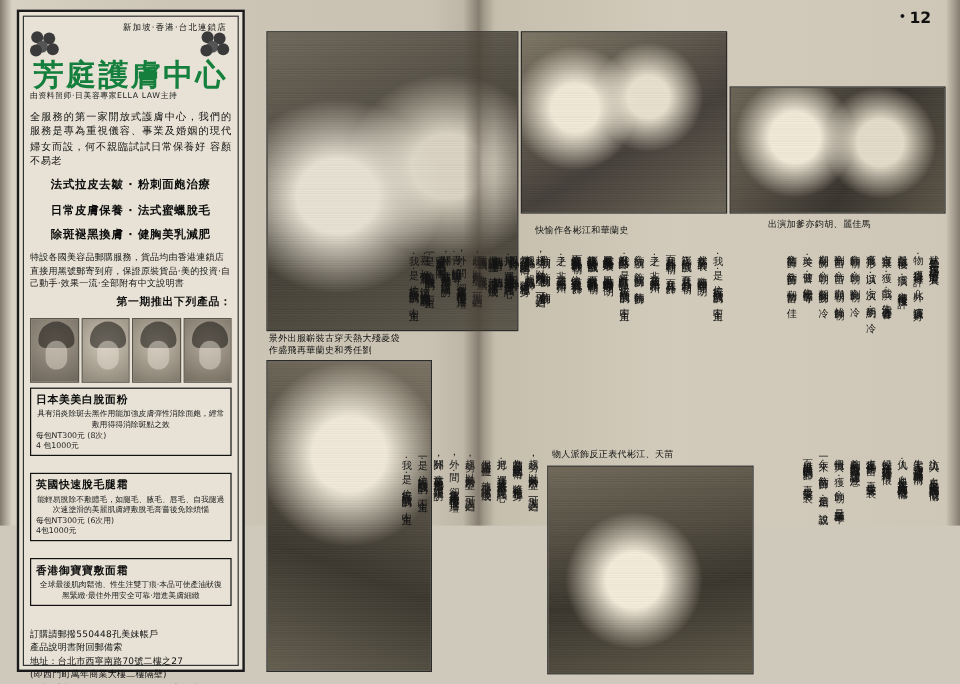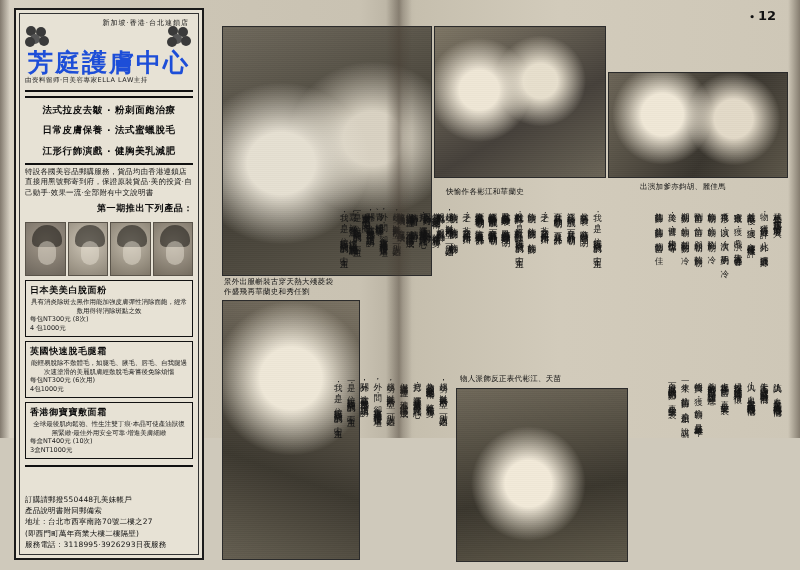--- a/index.html
+++ b/index.html
@@ -41,37 +41,37 @@
   .ad-logo-row{display:flex;align-items:center;justify-content:space-between;margin-top:-2px;}
   .flower{width:26px;height:22px;position:relative;}
   .flower span{position:absolute;width:10px;height:10px;border-radius:50%;background:#3a3a3a;}
   .flower span:nth-child(1){left:1px;top:0;}
   .flower span:nth-child(2){left:11px;top:1px;}
   .flower span:nth-child(3){left:5px;top:8px;background:#555;}
   .flower span:nth-child(4){left:14px;top:10px;}
   .flower span:nth-child(5){left:0px;top:11px;}
   .ad-title{
     font-family:"DejaVu Sans", sans-serif;
-    font-size:25px;font-weight:bold;color:#1d4ed8;letter-spacing:2px;
+    font-size:25px;font-weight:bold;color:#15803d;letter-spacing:2px;
     text-align:center;margin:2px 0 1px;line-height:1;
   }
   .ad-sub{font-size:6.5px;color:#222;letter-spacing:.5px;margin-bottom:3px;}
   .rule{height:2px;background:#111;margin:2px 0;}
   .ad-para{font-size:8.5px;line-height:1.45;color:#111;text-align:justify;letter-spacing:.4px;}
   .ad-hl{font-size:9.5px;font-weight:bold;color:#0d0d0d;text-align:center;line-height:1.5;letter-spacing:.6px;margin:3px 0;}
   .ad-small{font-size:7.5px;line-height:1.4;color:#161616;letter-spacing:.2px;}
   .faces{display:flex;justify-content:space-between;margin:4px 0;gap:2px;}
   .face{width:42px;height:52px;background:#b9b2a4;border:1px solid #5a544a;position:relative;overflow:hidden;}
   .face.f1{background:radial-gradient(circle at 50% 35%,#9e9588,#6f6а60);background:radial-gradient(circle at 50% 35%,#a49a8c,#6d665c);}
   .face.f2{background:radial-gradient(circle at 50% 40%,#cfc7b8,#8d8577);}
   .face.f3{background:radial-gradient(circle at 50% 40%,#c4bcad,#7f7769);}
   .face.f4{background:radial-gradient(circle at 50% 40%,#b3aa9c,#746c5f);}
   .face .hair{position:absolute;left:6px;top:2px;width:30px;height:22px;border-radius:16px 16px 6px 6px;background:rgba(20,18,15,.55);}
   .face .chin{position:absolute;left:12px;top:18px;width:18px;height:24px;border-radius:9px;background:rgba(235,228,214,.45);}
-  .prod{border:1.5px solid #111;padding:3px 4px;margin-bottom:4px;}
+  .prod{border:1.5px solid #111;padding:3px 4px;margin-bottom:14px;}
   .prod-name{font-size:9px;font-weight:bold;color:#0d0d0d;letter-spacing:.6px;margin-bottom:1px;}
   .prod-desc{font-size:6.5px;line-height:1.35;color:#1c1c1c;text-align:center;}
   .prod-price{font-size:6.5px;color:#1c1c1c;line-height:1.35;}
   .ad-foot{font-size:7.5px;line-height:1.5;color:#111;margin-top:auto;letter-spacing:.2px;}
 
   
   .pageno{position:absolute;right:24px;top:8px;font-size:13px;font-weight:bold;color:#111;}
   .pageno .dot{font-size:9px;vertical-align:middle;margin-right:3px;}
 
   .photo{position:absolute;border:1px solid #2b2b2b;overflow:hidden;background:#8d8679;}
@@ -129,24 +129,25 @@
             <span></span>
             <span></span>
             <span></span>
             <span></span>
             <span></span>
           </div>
       </div>
       <div class="ad-title">芳庭護膚中心</div>
       <div class="ad-sub">由资料留师·日美容專家ELLA LAW主持</div>
       <div class="rule"></div>
+      <div class="ad-para">全服務的第一家開放式護膚中心，我們的服務是專為重視儀容、事業及婚姻的現代婦女而設，何不親臨試試日常保養好 容顏不易老</div>
       <div class="rule"></div>
       <div class="ad-hl">法式拉皮去皺 · 粉刺面皰治療</div>
       <div class="ad-hl">日常皮膚保養 · 法式蜜蠟脫毛</div>
-      <div class="ad-hl">江形行飾演戲 · 健胸美乳減肥</div>
+      <div class="ad-hl">除斑褪黑換膚 · 健胸美乳減肥</div>
       <div class="rule"></div>
       <div class="ad-small">特設各國美容品郵購服務，貨品均由香港連鎖店直接用黑號郵寄到府，保證原裝貨品·美的投資·自己動手·效果一流·全部附有中文說明書</div>
       <div class="ad-hl" style="text-align:right;font-size:9px;margin:4px 0 2px">第一期推出下列產品：</div>
 
       <div class="faces">
         <div class="face f1">
             <div class="hair"></div>
             <div class="chin"></div>
           </div>
         <div class="face f2">
@@ -171,22 +172,20 @@
       </div>
       <div class="prod">
         <div class="prod-name">英國快速脫毛腿霜</div>
         <div class="prod-desc">能輕易脫除不敷體毛，如腿毛、腋毛、唇毛、自我腿過次速塗滑的美麗肌膚經敷脫毛膏嘗後免除煩惱</div>
         <div class="prod-price" style="white-space:pre-line">每包NT300元 (6次用)
 4包1000元</div>
       </div>
       <div class="prod">
         <div class="prod-name">香港御寶寶敷面霜</div>
         <div class="prod-desc">全球最後肌肉鬆弛、性生注雙丁痕·本品可使產油狀復黑緊緻·最佳外用安全可靠·增進美膚細緻</div>
-        <div class="prod-price" style="white-space:pre-line">每盒NT400元 (10次)
-3盒NT1000元</div>
       </div>
 
       <div class="rule"></div>
       <div class="ad-foot" style="white-space:pre-line">訂購請郵撥550448孔美妹帳戶
 產品說明書附回郵備索
 地址：台北市西寧南路70號二樓之27
 (即西門町萬年商業大樓二樓隔壁)
 服務電話：3118995·3926293日夜服務</div>
     </div>
   </div>

